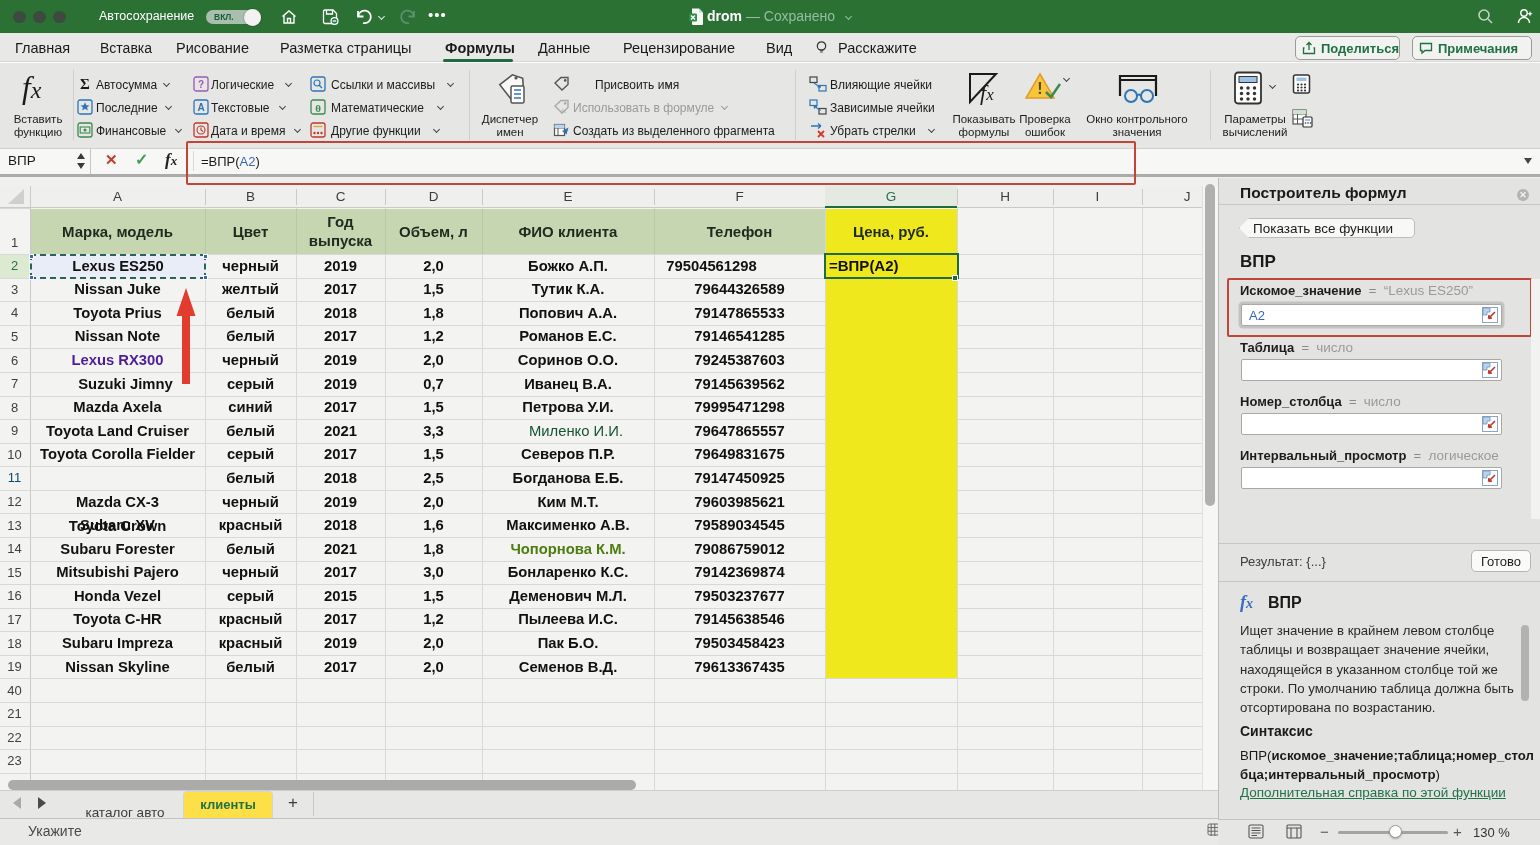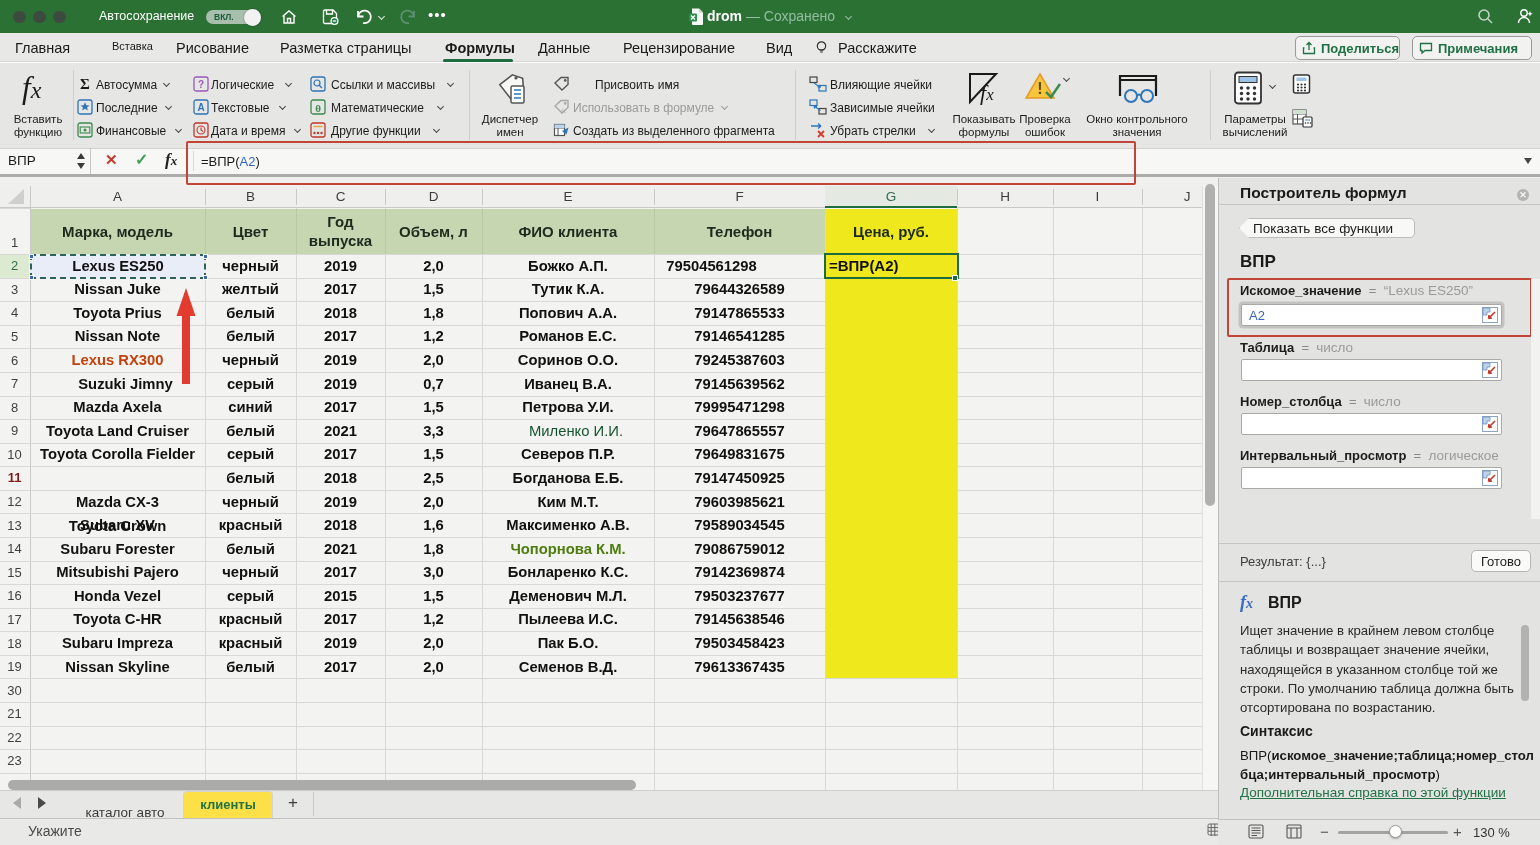--- a/index.html
+++ b/index.html
@@ -49,21 +49,21 @@
     <circle cx="7" cy="7" r="5"></circle>
     <path d="M11 11 L15 15"></path>
   </svg>
 <svg class="abs" style="left:1516px;top:7px" width="19" height="19" viewBox="0 0 19 19" fill="none" stroke="#fff" stroke-width="1.4">
     <circle cx="8" cy="6" r="3.2"></circle>
     <path d="M2.5 16 A5.5 5.5 0 0 1 13.5 16"></path>
     <path d="M14 4 L14.8 6 L16.8 6.8 L14.8 7.6 L14 9.6 L13.2 7.6 L11.2 6.8 L13.2 6Z" fill="#fff" stroke="none"></path>
   </svg>
 <div class="abs" style="left:0;top:33px;width:1540px;height:29px;background:#e8e8e6;border-bottom:1px solid #d6d6d4;"></div>
 <div class="abs" style="left:15px;top:40px;font-size:14.5px;font-weight:500;color:#1a1a1a;">Главная</div>
-<div class="abs" style="left:112px;top:40px;font-size:11px;font-weight:500;color:#1a1a1a;">Вставка</div>
+<div class="abs" style="left:100px;top:40px;font-size:14px;font-weight:500;color:#1a1a1a;">Вставка</div>
 <div class="abs" style="left:176px;top:40px;font-size:14.5px;font-weight:500;color:#1a1a1a;">Рисование</div>
 <div class="abs" style="left:280px;top:40px;font-size:14.5px;font-weight:500;color:#1a1a1a;">Разметка страницы</div>
 <div class="abs" style="left:445px;top:40px;font-size:14.5px;font-weight:700;color:#1a1a1a;">Формулы</div>
 <div class="abs" style="left:538px;top:40px;font-size:14.5px;font-weight:500;color:#1a1a1a;">Данные</div>
 <div class="abs" style="left:623px;top:40px;font-size:14.5px;font-weight:500;color:#1a1a1a;">Рецензирование</div>
 <div class="abs" style="left:766px;top:40px;font-size:14.5px;font-weight:500;color:#1a1a1a;">Вид</div>
 <div class="abs" style="left:838px;top:40px;font-size:14.5px;font-weight:500;color:#1a1a1a;">Расскажите</div>
 <div class="abs" style="left:443px;top:58.5px;width:70px;height:3px;background:#1e6b40;border-radius:2px;"></div>
 <svg class="abs" style="left:814px;top:40px" width="15" height="16" viewBox="0 0 15 16" fill="none" stroke="#333" stroke-width="1.2">
     <circle cx="7.5" cy="6" r="4.2"></circle>
@@ -339,39 +339,39 @@
 <div class="abs ct" style="left:0;top:162.3px;width:29px;height:23.58px;font-size:13px;color:#3f3f3f;">6</div>
 <div class="abs" style="left:0;top:162.3px;width:30px;height:1px;background:#d8d8d6;"></div>
 <div class="abs ct" style="left:0;top:185.9px;width:29px;height:23.58px;font-size:13px;color:#3f3f3f;">7</div>
 <div class="abs" style="left:0;top:185.9px;width:30px;height:1px;background:#d8d8d6;"></div>
 <div class="abs ct" style="left:0;top:209.5px;width:29px;height:23.58px;font-size:13px;color:#3f3f3f;">8</div>
 <div class="abs" style="left:0;top:209.5px;width:30px;height:1px;background:#d8d8d6;"></div>
 <div class="abs ct" style="left:0;top:233.1px;width:29px;height:23.58px;font-size:13px;color:#3f3f3f;">9</div>
 <div class="abs" style="left:0;top:233.1px;width:30px;height:1px;background:#d8d8d6;"></div>
 <div class="abs ct" style="left:0;top:256.6px;width:29px;height:23.58px;font-size:13px;color:#3f3f3f;">10</div>
 <div class="abs" style="left:0;top:256.6px;width:30px;height:1px;background:#d8d8d6;"></div>
-<div class="abs ct" style="left:0;top:280.2px;width:29px;height:23.58px;font-size:13px;color:#7f1d1d;font-weight:bold;">11</div>
+<div class="abs ct" style="left:0;top:280.2px;width:29px;height:23.58px;font-size:13px;color:#0c4a6e;">11</div>
 <div class="abs" style="left:0;top:280.2px;width:30px;height:1px;background:#d8d8d6;"></div>
 <div class="abs ct" style="left:0;top:303.8px;width:29px;height:23.58px;font-size:13px;color:#3f3f3f;">12</div>
 <div class="abs" style="left:0;top:303.8px;width:30px;height:1px;background:#d8d8d6;"></div>
 <div class="abs ct" style="left:0;top:327.4px;width:29px;height:23.58px;font-size:13px;color:#3f3f3f;">13</div>
 <div class="abs" style="left:0;top:327.4px;width:30px;height:1px;background:#d8d8d6;"></div>
 <div class="abs ct" style="left:0;top:351.0px;width:29px;height:23.58px;font-size:13px;color:#3f3f3f;">14</div>
 <div class="abs" style="left:0;top:351.0px;width:30px;height:1px;background:#d8d8d6;"></div>
 <div class="abs ct" style="left:0;top:374.5px;width:29px;height:23.58px;font-size:13px;color:#3f3f3f;">15</div>
 <div class="abs" style="left:0;top:374.5px;width:30px;height:1px;background:#d8d8d6;"></div>
 <div class="abs ct" style="left:0;top:398.1px;width:29px;height:23.58px;font-size:13px;color:#3f3f3f;">16</div>
 <div class="abs" style="left:0;top:398.1px;width:30px;height:1px;background:#d8d8d6;"></div>
 <div class="abs ct" style="left:0;top:421.7px;width:29px;height:23.58px;font-size:13px;color:#3f3f3f;">17</div>
 <div class="abs" style="left:0;top:421.7px;width:30px;height:1px;background:#d8d8d6;"></div>
 <div class="abs ct" style="left:0;top:445.3px;width:29px;height:23.58px;font-size:13px;color:#3f3f3f;">18</div>
 <div class="abs" style="left:0;top:445.3px;width:30px;height:1px;background:#d8d8d6;"></div>
 <div class="abs ct" style="left:0;top:468.9px;width:29px;height:23.58px;font-size:13px;color:#3f3f3f;">19</div>
 <div class="abs" style="left:0;top:468.9px;width:30px;height:1px;background:#d8d8d6;"></div>
-<div class="abs ct" style="left:0;top:492.4px;width:29px;height:23.58px;font-size:13px;color:#3f3f3f;">30</div>
+<div class="abs ct" style="left:0;top:492.4px;width:29px;height:23.58px;font-size:13px;color:#3f3f3f;">40</div>
 <div class="abs" style="left:0;top:492.4px;width:30px;height:1px;background:#d8d8d6;"></div>
 <div class="abs ct" style="left:0;top:516.0px;width:29px;height:23.58px;font-size:13px;color:#3f3f3f;">21</div>
 <div class="abs" style="left:0;top:516.0px;width:30px;height:1px;background:#d8d8d6;"></div>
 <div class="abs ct" style="left:0;top:539.6px;width:29px;height:23.58px;font-size:13px;color:#3f3f3f;">22</div>
 <div class="abs" style="left:0;top:539.6px;width:30px;height:1px;background:#d8d8d6;"></div>
 <div class="abs ct" style="left:0;top:563.2px;width:29px;height:23.58px;font-size:13px;color:#3f3f3f;">23</div>
 <div class="abs" style="left:0;top:563.2px;width:30px;height:1px;background:#d8d8d6;"></div>
 <div class="abs ct" style="left:0;top:586.8px;width:29px;height:23.58px;font-size:13px;color:#3f3f3f;"></div>
 <div class="abs" style="left:0;top:586.8px;width:30px;height:1px;background:#d8d8d6;"></div>
 <div class="abs" style="left:31px;top:23.0px;width:794px;height:45.0px;background:#c6d6b0;"></div>
@@ -405,21 +405,21 @@
 <div class="abs ct" style="left:296px;top:115.2px;width:89px;height:23.58px;font-size:14.8px;font-weight:700;color:#111;white-space:nowrap;">2018</div>
 <div class="abs ct" style="left:385px;top:115.2px;width:97px;height:23.58px;font-size:14.8px;font-weight:700;color:#111;white-space:nowrap;">1,8</div>
 <div class="abs ct" style="left:482px;top:115.2px;width:172px;height:23.58px;font-size:14.8px;font-weight:700;color:#111;white-space:nowrap;">Попович А.А.</div>
 <div class="abs ct" style="left:654px;top:115.2px;width:171px;height:23.58px;font-size:14.8px;font-weight:700;color:#111;white-space:nowrap;">79147865533</div>
 <div class="abs ct" style="left:30px;top:138.7px;width:175px;height:23.58px;font-size:14.8px;font-weight:700;color:#111;white-space:nowrap;">Nissan Note</div>
 <div class="abs ct" style="left:205px;top:138.7px;width:91px;height:23.58px;font-size:14.8px;font-weight:700;color:#111;white-space:nowrap;">белый</div>
 <div class="abs ct" style="left:296px;top:138.7px;width:89px;height:23.58px;font-size:14.8px;font-weight:700;color:#111;white-space:nowrap;">2017</div>
 <div class="abs ct" style="left:385px;top:138.7px;width:97px;height:23.58px;font-size:14.8px;font-weight:700;color:#111;white-space:nowrap;">1,2</div>
 <div class="abs ct" style="left:482px;top:138.7px;width:172px;height:23.58px;font-size:14.8px;font-weight:700;color:#111;white-space:nowrap;">Романов Е.С.</div>
 <div class="abs ct" style="left:654px;top:138.7px;width:171px;height:23.58px;font-size:14.8px;font-weight:700;color:#111;white-space:nowrap;">79146541285</div>
-<div class="abs ct" style="left:30px;top:162.3px;width:175px;height:23.58px;font-size:14.8px;font-weight:700;color:#c2410c;white-space:nowrap;">Lexus RX300</div>
+<div class="abs ct" style="left:30px;top:162.3px;width:175px;height:23.58px;font-size:14.8px;font-weight:700;color:#4c1d95;white-space:nowrap;">Lexus RX300</div>
 <div class="abs ct" style="left:205px;top:162.3px;width:91px;height:23.58px;font-size:14.8px;font-weight:700;color:#111;white-space:nowrap;">черный</div>
 <div class="abs ct" style="left:296px;top:162.3px;width:89px;height:23.58px;font-size:14.8px;font-weight:700;color:#111;white-space:nowrap;">2019</div>
 <div class="abs ct" style="left:385px;top:162.3px;width:97px;height:23.58px;font-size:14.8px;font-weight:700;color:#111;white-space:nowrap;">2,0</div>
 <div class="abs ct" style="left:482px;top:162.3px;width:172px;height:23.58px;font-size:14.8px;font-weight:700;color:#111;white-space:nowrap;">Соринов О.О.</div>
 <div class="abs ct" style="left:654px;top:162.3px;width:171px;height:23.58px;font-size:14.8px;font-weight:700;color:#111;white-space:nowrap;">79245387603</div>
 <div class="abs ct" style="left:30px;top:185.9px;width:175px;height:23.58px;font-size:14.8px;font-weight:700;color:#111;white-space:nowrap;padding-left:16px;">Suzuki Jimny</div>
 <div class="abs ct" style="left:205px;top:185.9px;width:91px;height:23.58px;font-size:14.8px;font-weight:700;color:#111;white-space:nowrap;">серый</div>
 <div class="abs ct" style="left:296px;top:185.9px;width:89px;height:23.58px;font-size:14.8px;font-weight:700;color:#111;white-space:nowrap;">2019</div>
 <div class="abs ct" style="left:385px;top:185.9px;width:97px;height:23.58px;font-size:14.8px;font-weight:700;color:#111;white-space:nowrap;">0,7</div>
 <div class="abs ct" style="left:482px;top:185.9px;width:172px;height:23.58px;font-size:14.8px;font-weight:700;color:#111;white-space:nowrap;">Иванец В.А.</div>

